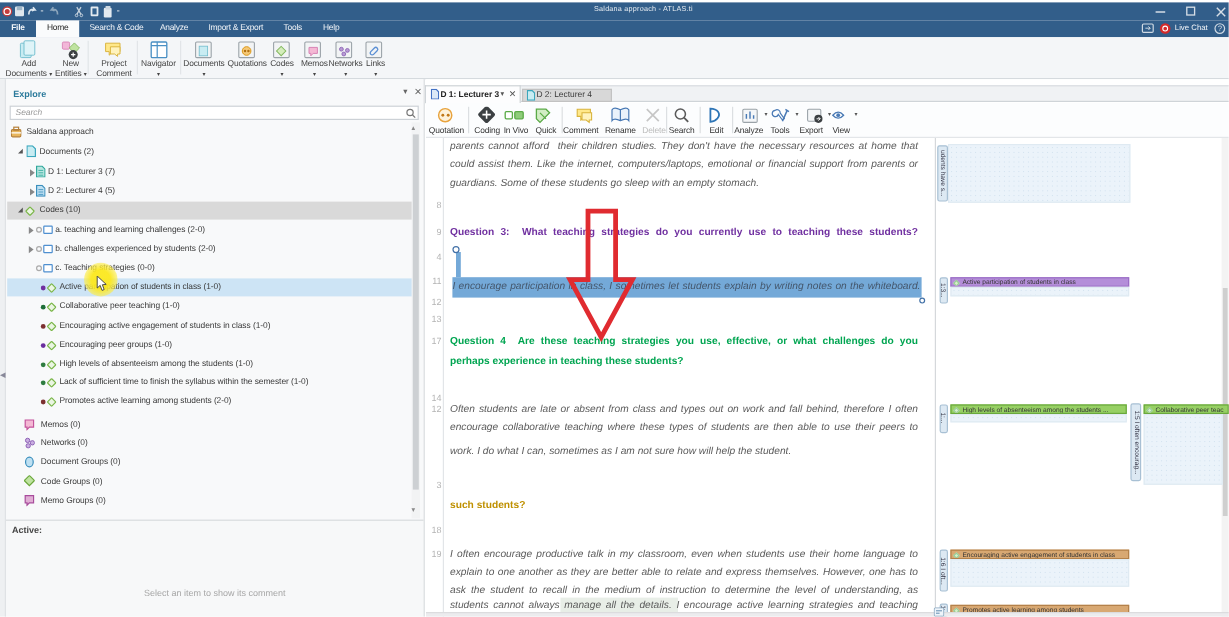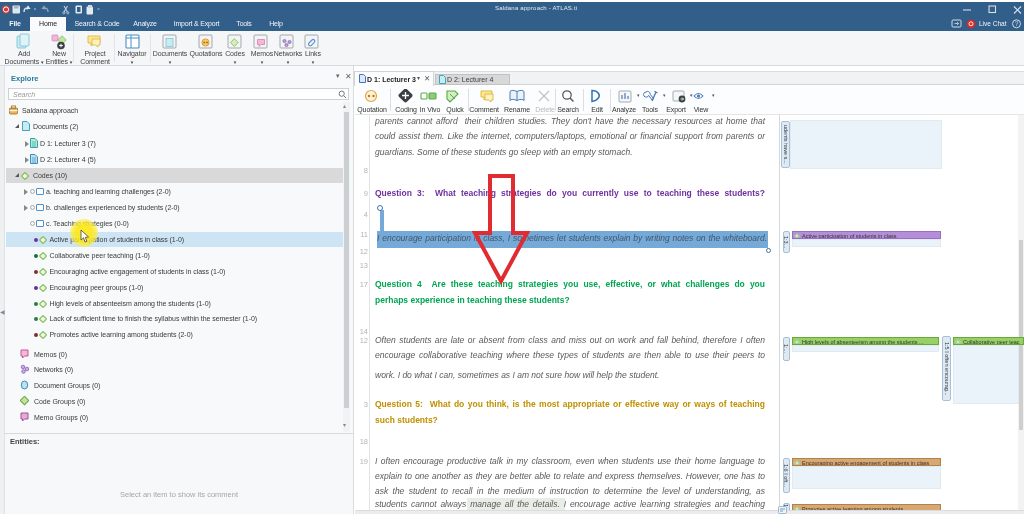--- a/index.html
+++ b/index.html
@@ -274,21 +274,21 @@
 <svg class="ab" style="left:80px;top:230px" width="10" height="13" viewBox="0 0 10 13">
       <path d="M1 0 L1 10 L3.5 7.8 L5 12 L6.8 11.3 L5.3 7.3 L8.5 7 Z" fill="#fff" stroke="#444" stroke-width=".8"></path>
     </svg>
 
 <div class="ab" style="left:343px;top:102px;width:7px;height:330px;background:#f2f3f4"></div>
 <div class="ab" style="left:344px;top:112px;width:5px;height:296px;background:#cdd0d3"></div>
 <div class="ab" style="left:343px;top:102px;font-size:6px;color:#888">▴</div>
 <div class="ab" style="left:343px;top:421px;font-size:6px;color:#888">▾</div>
 
 <div class="ab" style="left:5px;top:433px;width:348px;height:81px;background:#f7f8f9;border-top:1px solid #d8dbde"></div>
-<div class="ab" style="left:10px;top:437px;font-size:7.5px;font-weight:bold;color:#444">Entities:</div>
+<div class="ab" style="left:10px;top:437px;font-size:7.5px;font-weight:bold;color:#444">Active:</div>
 <div class="ab" style="left:5px;top:490px;width:348px;text-align:center;font-size:7.5px;color:#a6a6a6">Select an item to show its comment</div>
 <div class="ab" id="docpanel"></div>
 <div class="vsep" style="left:353px;top:66px;height:448px;background:#d9dcdf"></div>
 
 <div class="ab" style="left:355px;top:71px;width:669px;height:14px;background:#f0f2f4;border-top:1px solid #d9dde0;border-bottom:1px solid #cfd4d8"></div>
 <div class="ab" style="left:435px;top:74px;width:75px;height:11px;background:#d8d8d8;border:1px solid #c2c2c2"></div>
 <div class="ab" style="left:354px;top:71px;width:80px;height:15px;background:#fdfdfe;border:1px solid #cfd4d8;border-bottom:none"></div>
 <svg class="ab" style="left:359px;top:74px" width="7" height="9">
       <path d="M0.5 0.5 h4 l2 2 v6 h-6 z" fill="#dce9f7" stroke="#4472c4" stroke-width="1"></path>
     </svg>
@@ -376,24 +376,23 @@
 <div class="ab" style="left:376.5px;top:205px;width:6px;height:6px;border:1.2px solid #4472a8;border-radius:50%;background:#fff"></div>
 <div class="ab" style="left:765.5px;top:248px;width:5px;height:5px;border:1px solid #4472a8;border-radius:50%;background:#fff"></div>
 
 <div class="dline jl" style="top:129.2px;left:375px">could assist them. Like the internet, computers/laptops, emotional or financial support from parents or</div>
 <div class="dline jl" style="top:114.2px;left:375px">parents cannot afford&nbsp; their children studies. They don't have the necessary resources at home that</div>
 <div class="dline" style="top:145.2px;left:375px">guardians. Some of these students go sleep with an empty stomach.</div>
 <div class="dline jl" style="top:186.2px;left:375px;font-style:normal;font-weight:bold;color:#7030a0">Question 3:&nbsp; What teaching strategies do you currently use to teaching these students?</div>
 <div class="dline jl" style="top:230.7px;left:377px;color:#44566b">I encourage participation in class, I sometimes let students explain by writing notes on the whiteboard.</div>
 <div class="dline jl" style="top:277.2px;left:375px;font-style:normal;font-weight:bold;color:#00a551">Question 4&nbsp; Are these teaching strategies you use, effective, or what challenges do you</div>
 <div class="dline" style="top:293.2px;left:375px;font-style:normal;font-weight:bold;color:#00a551">perhaps experience in teaching these students?</div>
-<div class="dline jl" style="top:333.2px;left:375px">Often students are late or absent from class and miss out on work and fall behind, therefore I often</div>
+<div class="dline jl" style="top:333.2px;left:375px">Often students are late or absent from class and types out on work and fall behind, therefore I often</div>
 <div class="dline jl" style="top:348.2px;left:375px">encourage collaborative teaching where these types of students are then able to use their peers to</div>
 <div class="dline" style="top:368px;left:375px">work. I do what I can, sometimes as I am not sure how will help the student.</div>
-<div class="dline jl" style="top:397.2px;left:375px;font-style:normal;font-weight:bold;color:#bf9000">Question 5:&nbsp; What do you think, is the most appropriate or effective way or ways of teaching</div>
 <div class="dline" style="top:413.2px;left:375px;font-style:normal;font-weight:bold;color:#bf9000">such students?</div>
 <div class="dline jl" style="top:454.2px;left:375px">I often encourage productive talk in my classroom, even when students use their home language to</div>
 <div class="dline jl" style="top:469.2px;left:375px">explain to one another as they are better able to relate and express themselves. However, one has to</div>
 <div class="dline jl" style="top:484.2px;left:375px">ask the student to recall in the medium of instruction to determine the level of understanding, as</div>
 <div class="ab" style="left:467px;top:498px;width:98px;height:13px;background:rgba(190,205,185,.35)"></div>
 <div class="dline jl" style="top:496.7px;left:375px">students cannot always manage all the details. I encourage active learning strategies and teaching</div>
 
 <svg class="ab" style="left:460px;top:170px" width="85" height="120" viewBox="0 0 85 120">
 <path d="M30 6 H53 V63 H67 L41 111 L15 63 H30 Z" fill="none" stroke="#e02b30" stroke-width="4" stroke-linejoin="miter"></path>
 </svg>

